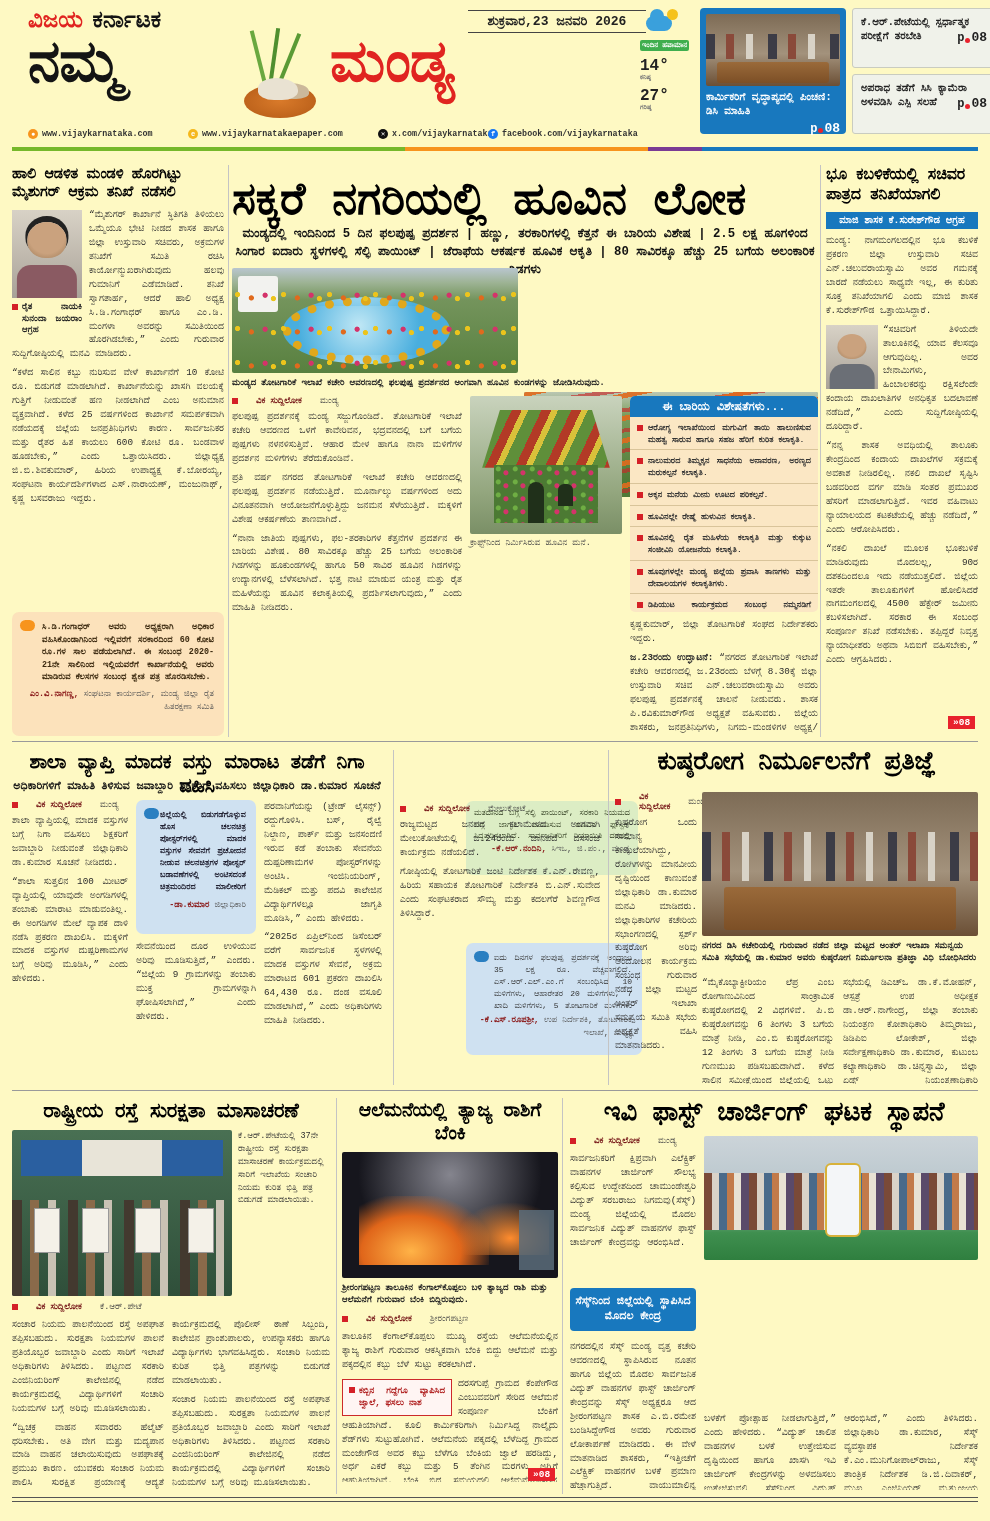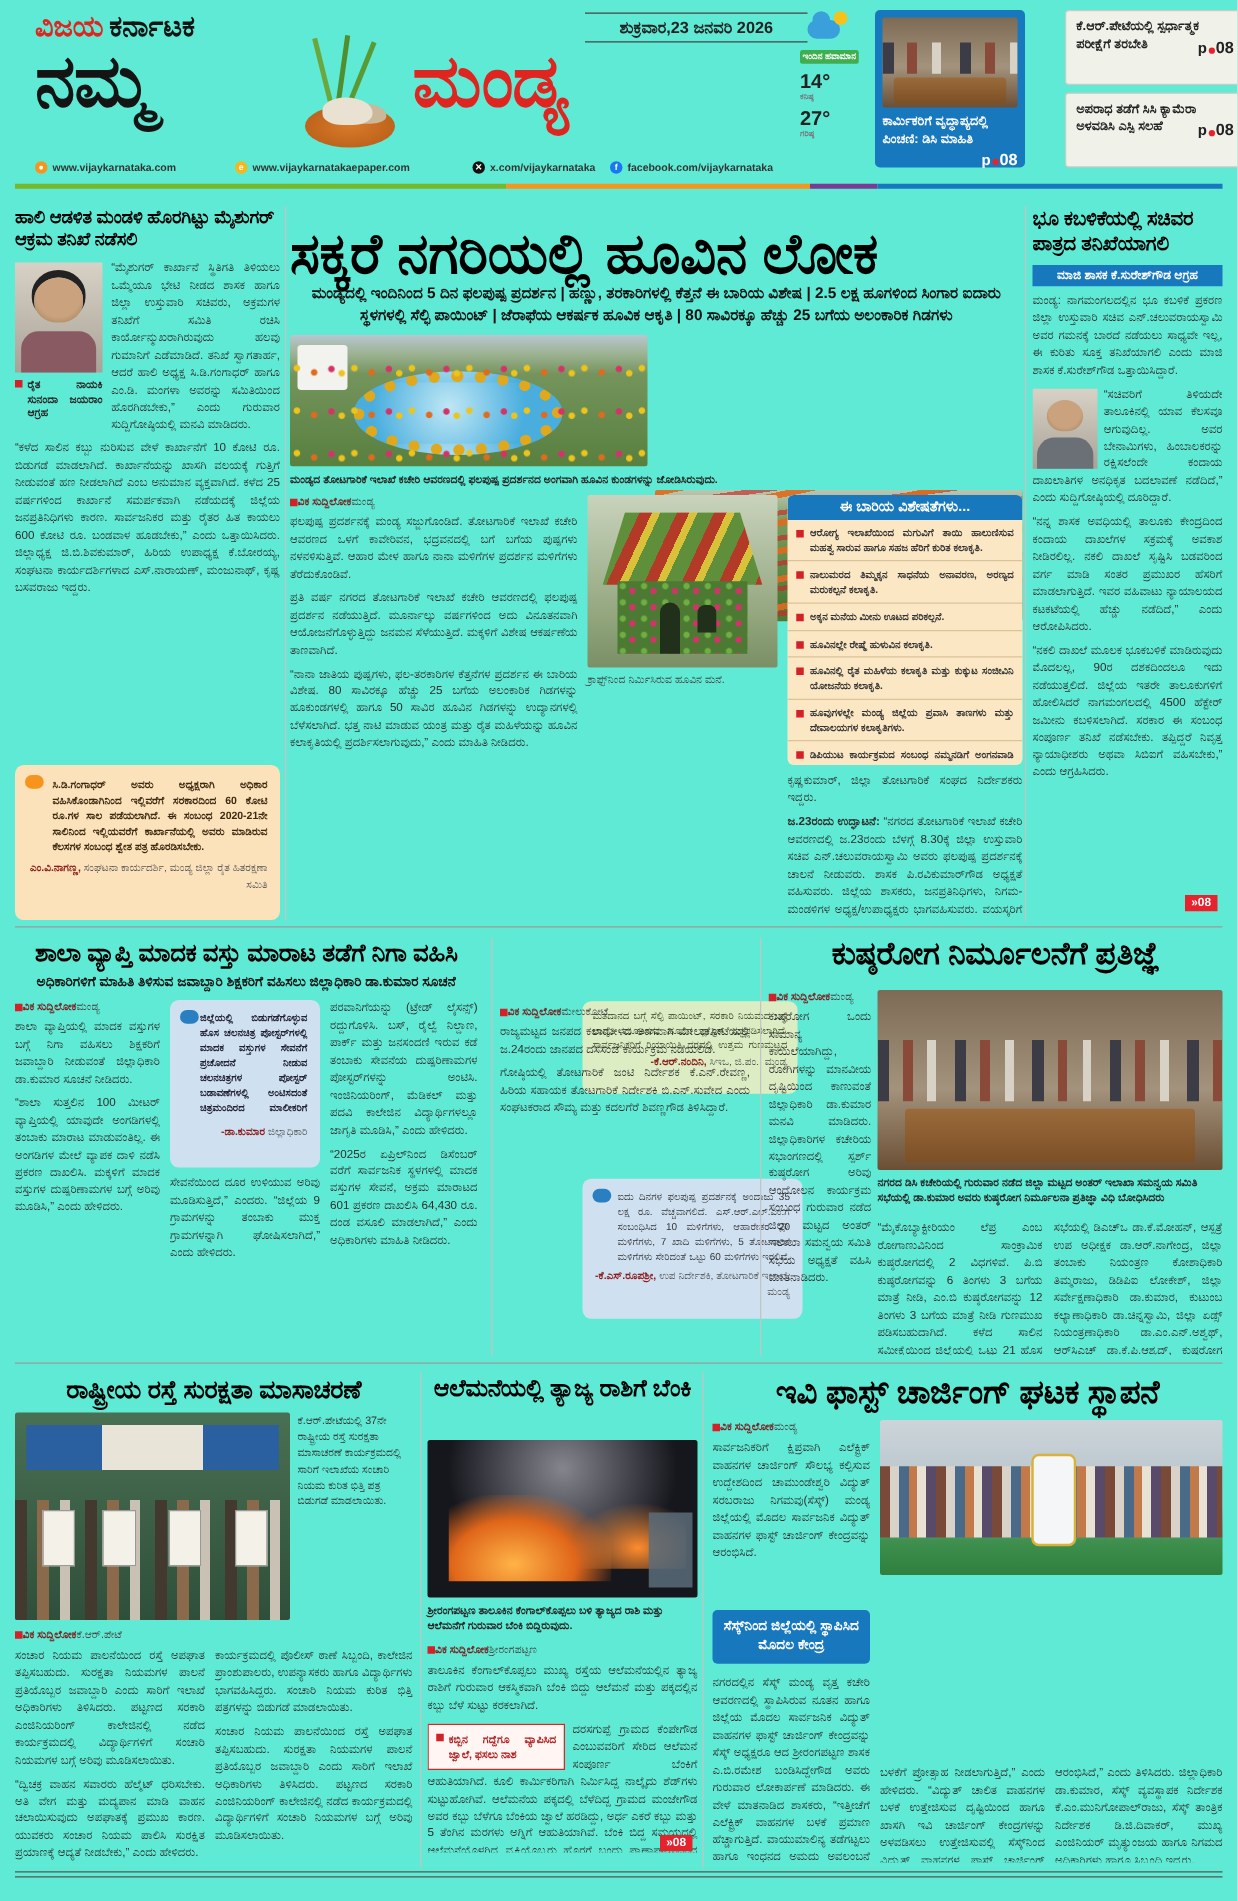--- a/index.html
+++ b/index.html
@@ -1,22 +1,22 @@
 <!DOCTYPE html>
 <html><head>
 <meta charset="utf-8">
 <style>
   html,body{margin:0;padding:0;background:#e9e9e9}
-  .page{position:relative;width:990px;height:1521px;margin:0 auto;background:#5eead4;
-        font-family:Liberation Sans, sans-serif;color:#1a1a1a;overflow:hidden}
+  .page{position:relative;width:990px;height:1521px;margin:0 auto;background:#fef9c3;
+        font-family:Liberation Mono, monospace;color:#1a1a1a;overflow:hidden}
   .abs{position:absolute}
   .hl{font-weight:bold;color:#000;line-height:1.22;letter-spacing:-.2px}
   .body-txt{font-size:9.3px;line-height:1.5;text-align:justify;color:#2d2d2d;overflow:hidden}
   .body-txt p{margin:0 0 5px 0}
-  .by{font-size:8.6px;color:#444;margin:0 0 4px 0;display:flex;align-items:center;gap:0}
+  .by{font-size:8.6px;color:#444;margin:0 0 4px 0;display:flex;align-items:center;gap:18px}
   .by b{color:#7a1d1d}
   .sq{width:6px;height:6px;background:#d42027;display:inline-block;flex:0 0 auto}
   .cap{font-size:8.6px;font-weight:bold;color:#222;line-height:1.35}
   .vr{position:absolute;width:1px;background:#c4c4c4}
   .hrule{position:absolute;height:1px;background:#9a9a9a}
   .qbox{border-radius:7px;padding:9px 10px 7px 10px;font-size:8.4px;line-height:1.5;
         text-align:justify;color:#333;position:relative;overflow:hidden}
   .qbox .sig{display:block;text-align:right;font-size:8.4px;margin-top:4px}
   .sig b{color:#8b1a1a}
   .sig span{color:#555}
@@ -145,21 +145,21 @@
     <div class="temp" style="margin-top:6px">
       <span>14°</span>
       <small>ಕನಿಷ್ಠ</small>
     </div>
     <div class="temp" style="margin-top:6px">
       <span>27°</span>
       <small>ಗರಿಷ್ಠ</small>
     </div>
   </div>
 
-  <div class="abs bluebox" style="left:700px;top:8px;width:120px;height:126px;box-sizing:border-box">
+  <div class="abs bluebox" style="left:700px;top:8px;width:146px;height:126px;box-sizing:border-box">
     <div class="photo meet" style="position:relative;width:100%;height:72px">
       <div class="ppl"></div>
       <div class="tbl"></div>
     </div>
     <div class="cap2">ಕಾರ್ಮಿಕರಿಗೆ ವೃದ್ಧಾಪ್ಯದಲ್ಲಿ ಪಿಂಚಣಿ: ಡಿಸಿ ಮಾಹಿತಿ</div>
     <div style="text-align:right">
       <span class="pg">
           <span class="p">p</span>
           <span class="dot"></span>
           <span class="n">08</span>

